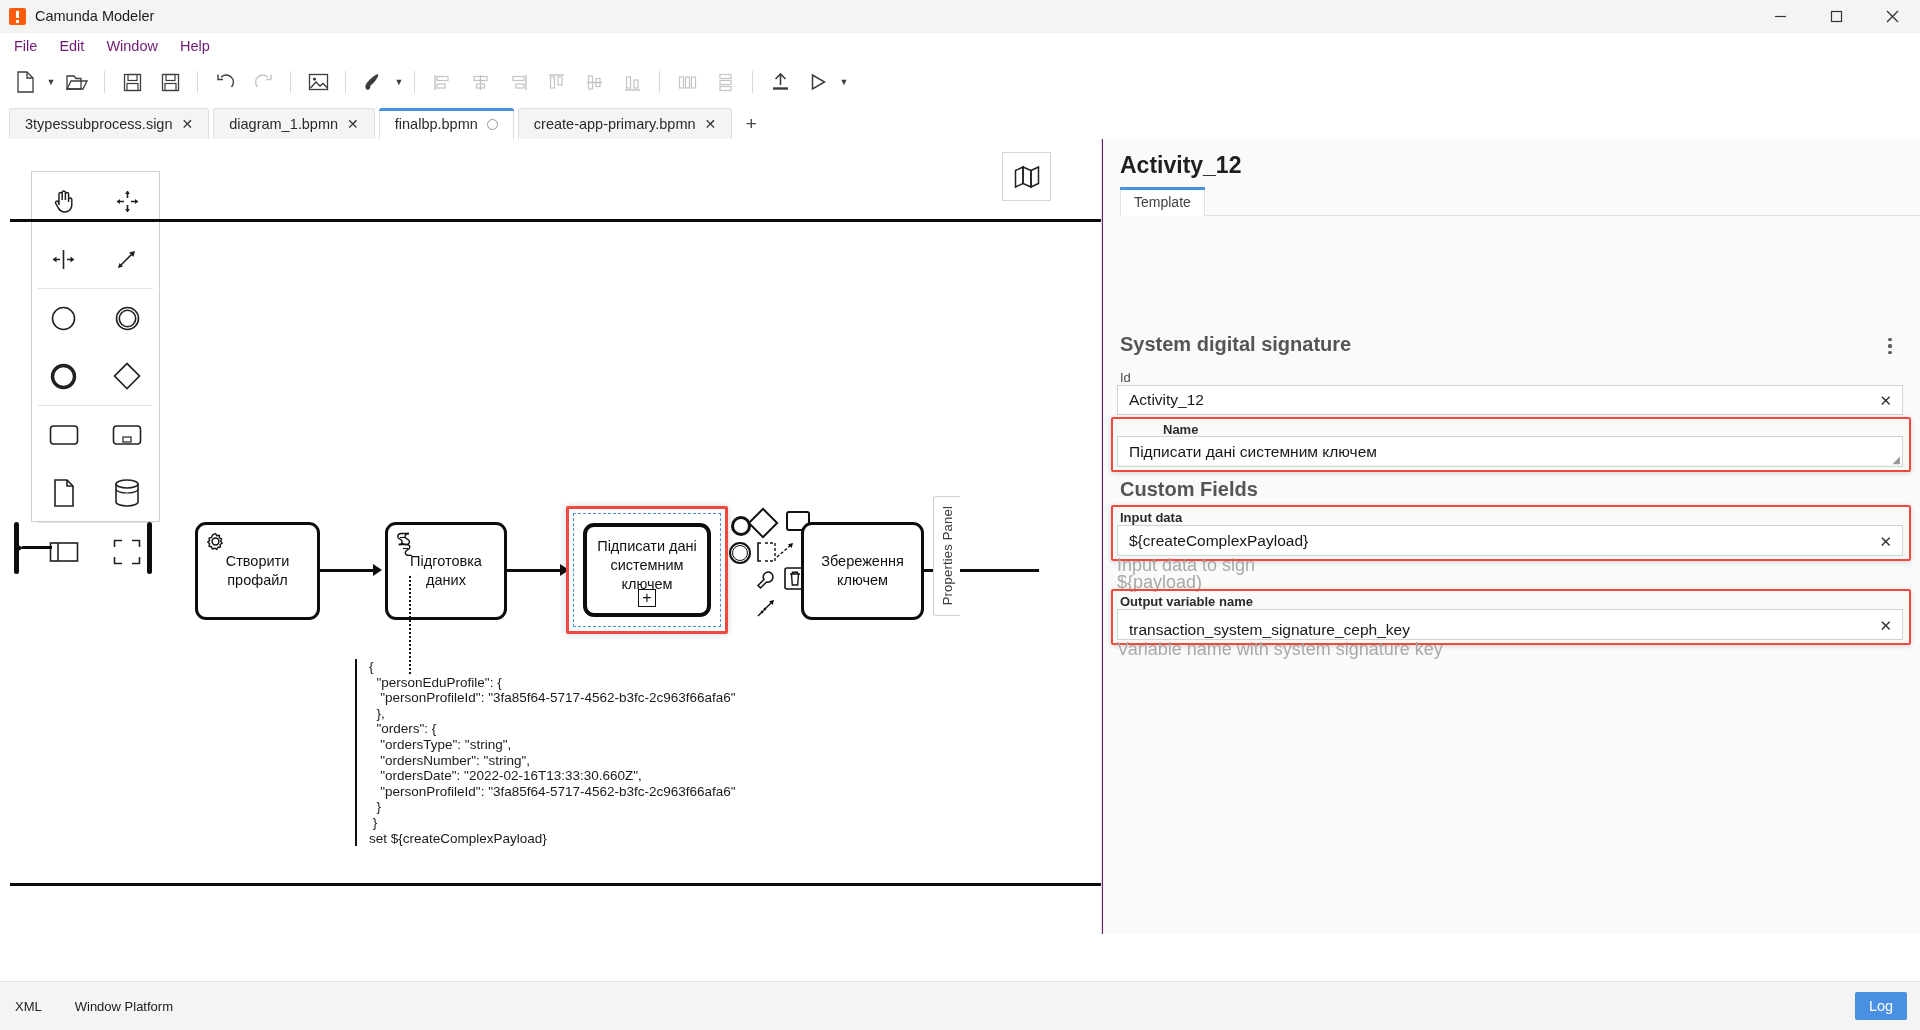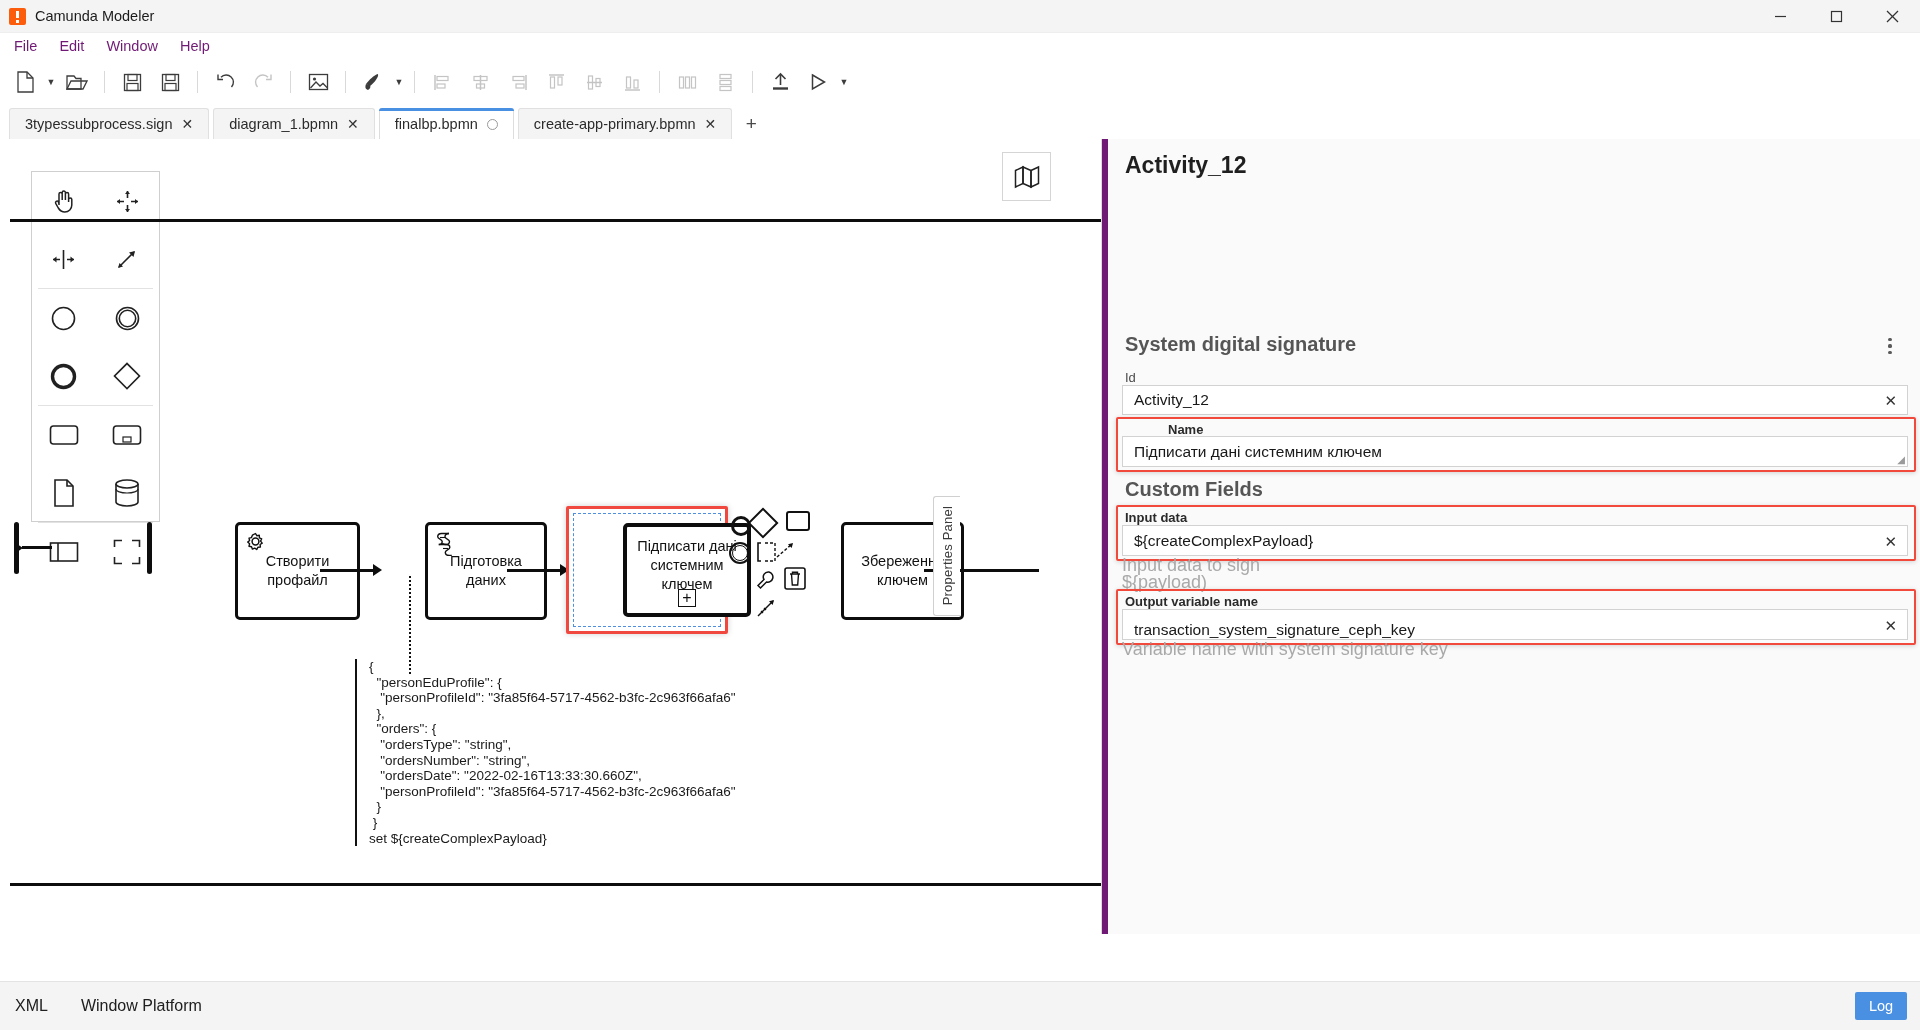--- a/index.html
+++ b/index.html
@@ -128,23 +128,23 @@
   
   .pool-top {
     position: absolute; left: 10px; top: 80px; width: 1091px; height: 3px; background: #0d0d0d;
   }
   .pool-bottom {
     position: absolute; left: 10px; top: 744px; width: 1091px; height: 3px; background: #0d0d0d;
   }
 
   
   .bpmn-task {
-    position: absolute; border: 3px solid #0d0d0d; border-radius: 5px; background: #fff;
+    position: absolute; border: 3px solid #0d0d0d; border-radius: 11px; background: #fff;
     display: flex; align-items: center; justify-content: center;
-    font-size: 14.5px; color: #111; text-align: center; line-height: 19px; margin-left: 40px;
+    font-size: 14.5px; color: #111; text-align: center; line-height: 19px;
   }
   .task-icon { position: absolute; left: 8px; top: 7px; color: #111; }
   .marker-plus {
     position: absolute; bottom: 6px; left: 50%; transform: translateX(-50%);
     width: 18px; height: 18px; border: 1.8px solid #111;
     display: flex; align-items: center; justify-content: center;
     font-size: 16px; line-height: 14px; color: #111;
   }
   .sel-red {
     position: absolute; border: 3px solid #f0483e; border-radius: 2px;
@@ -194,21 +194,21 @@
     display: flex; align-items: center; justify-content: center;
   }
   .props-handle span {
     writing-mode: vertical-rl; transform: rotate(180deg);
     font-size: 13px; color: #3a3a3a; letter-spacing: .2px;
   }
 
   
   .props {
     position: absolute; left: 1102px; top: 0; width: 818px; height: 795px;
-    background: #fafafa; border-left: 6px solid #701a75; overflow: hidden;
+    background: #fafafa; border-left: 1px solid #701a75; overflow: hidden;
   }
   .props-title {
     position: absolute; left: 17px; top: 13px;
     font-size: 23px; font-weight: bold; color: #1f1f1f;
   }
   .props-tabs {
     position: absolute; left: 17px; top: 48px; right: 0; height: 29px;
     border-bottom: 1px solid #e2e2e2;
   }
   .props-tab {
@@ -255,21 +255,21 @@
     position: absolute; border: 2.6px solid #f2493d; border-radius: 2px;
     box-shadow: 0 1px 5px rgba(0,0,0,.16); pointer-events: none;
   }
 
   
   .statusbar {
     position: absolute; top: 981px; left: 0; width: 1920px; height: 49px;
     background: #f4f4f4; border-top: 1px solid #e3e3e3;
     display: flex; align-items: center;
   }
-  .status-item { font-size: 16px; color: #202020; margin-left: 15px; }
+  .status-item { font-size: 13px; color: #202020; margin-left: 15px; }
   .status-item.second { margin-left: 33px; }
   .log-btn {
     position: absolute; right: 13px; top: 10px; width: 52px; height: 28px;
     background: #4a90e2; color: #fff; font-size: 14.5px;
     display: flex; align-items: center; justify-content: center; border-radius: 2px;
   }
 </style>
 </head>
 <body>
 
@@ -661,20 +661,23 @@
 set ${createComplexPayload}</div>
 
       <div class="props-handle">
         <span>Properties Panel</span>
       </div>
     </div>
     <div class="canvas-border-right"></div>
 
     <div class="props">
       <div class="props-title">Activity_12</div>
+      <div class="props-tabs">
+        <div class="props-tab">Template</div>
+      </div>
 
       <div class="group-title" style="top:194px;">System digital signature</div>
       <div class="kebab" style="top:194px;">
         <i></i>
           <i></i>
           <i></i>
       </div>
 
       <div class="field-label" style="left:17px; top:231px;">Id</div>
       <div class="field-input" style="left:14px; top:246px; width:786px; height:30px;">

